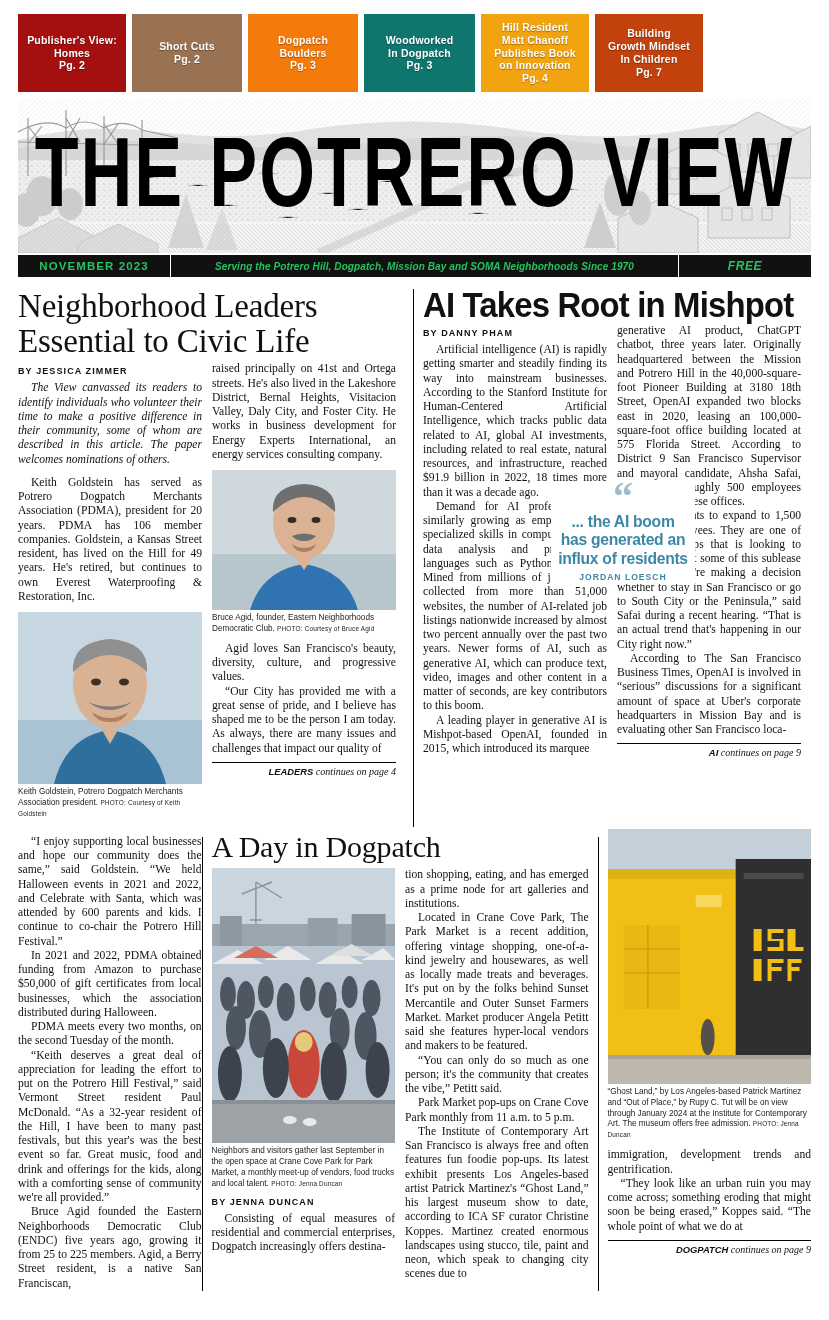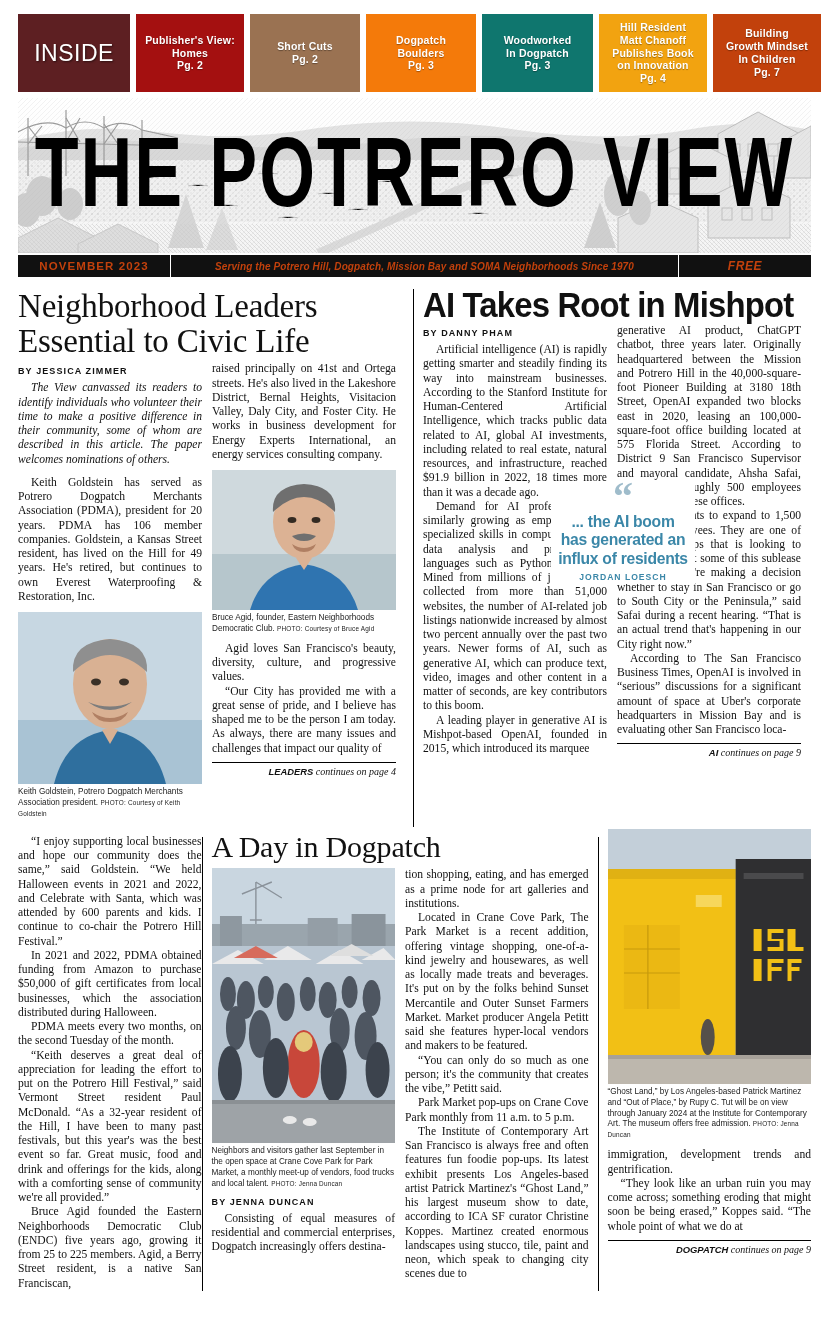--- a/index.html
+++ b/index.html
@@ -72,21 +72,21 @@
     transform-origin:center top;
     white-space:nowrap;
   }
   .mast-title .sp{display:inline-block;width:26px;}
 
   
   .datebar{
     display:flex;
     align-items:stretch;
     background:#111;
-    color:#c2410c;
+    color:#22c55e;
     height:22px;
     margin-top:2px;
   }
   .datebar .d-left{
     flex:0 0 152px;
     display:flex;align-items:center;justify-content:center;
     font-family:"Liberation Sans", sans-serif;
     font-weight:bold;font-size:11.5px;letter-spacing:1.1px;
   }
   .datebar .d-mid{
@@ -213,23 +213,20 @@
   .bl{width:184px;}
   .bm{width:395px;padding:0 9px;box-sizing:border-box;}
   .br{width:213px;padding-left:9px;box-sizing:border-box;}
 </style>
 </head>
 <body>
 
 <div class="page">
 
   <div class="inside-bar">
-    <div class="inside-cell inside-label" style="width:112px;background:#5d1f22;">
-      <span>INSIDE</span>
-    </div>
     <div class="inside-cell" style="width:108px;background:#a41010;">
       <div>
         <div style="white-space:pre-line;">Publisher's View:
 Homes</div>
         <div>Pg. 2</div>
       </div>
     </div>
     <div class="inside-cell" style="width:110px;background:#9a7252;">
       <div>
         <div>Short Cuts</div>

